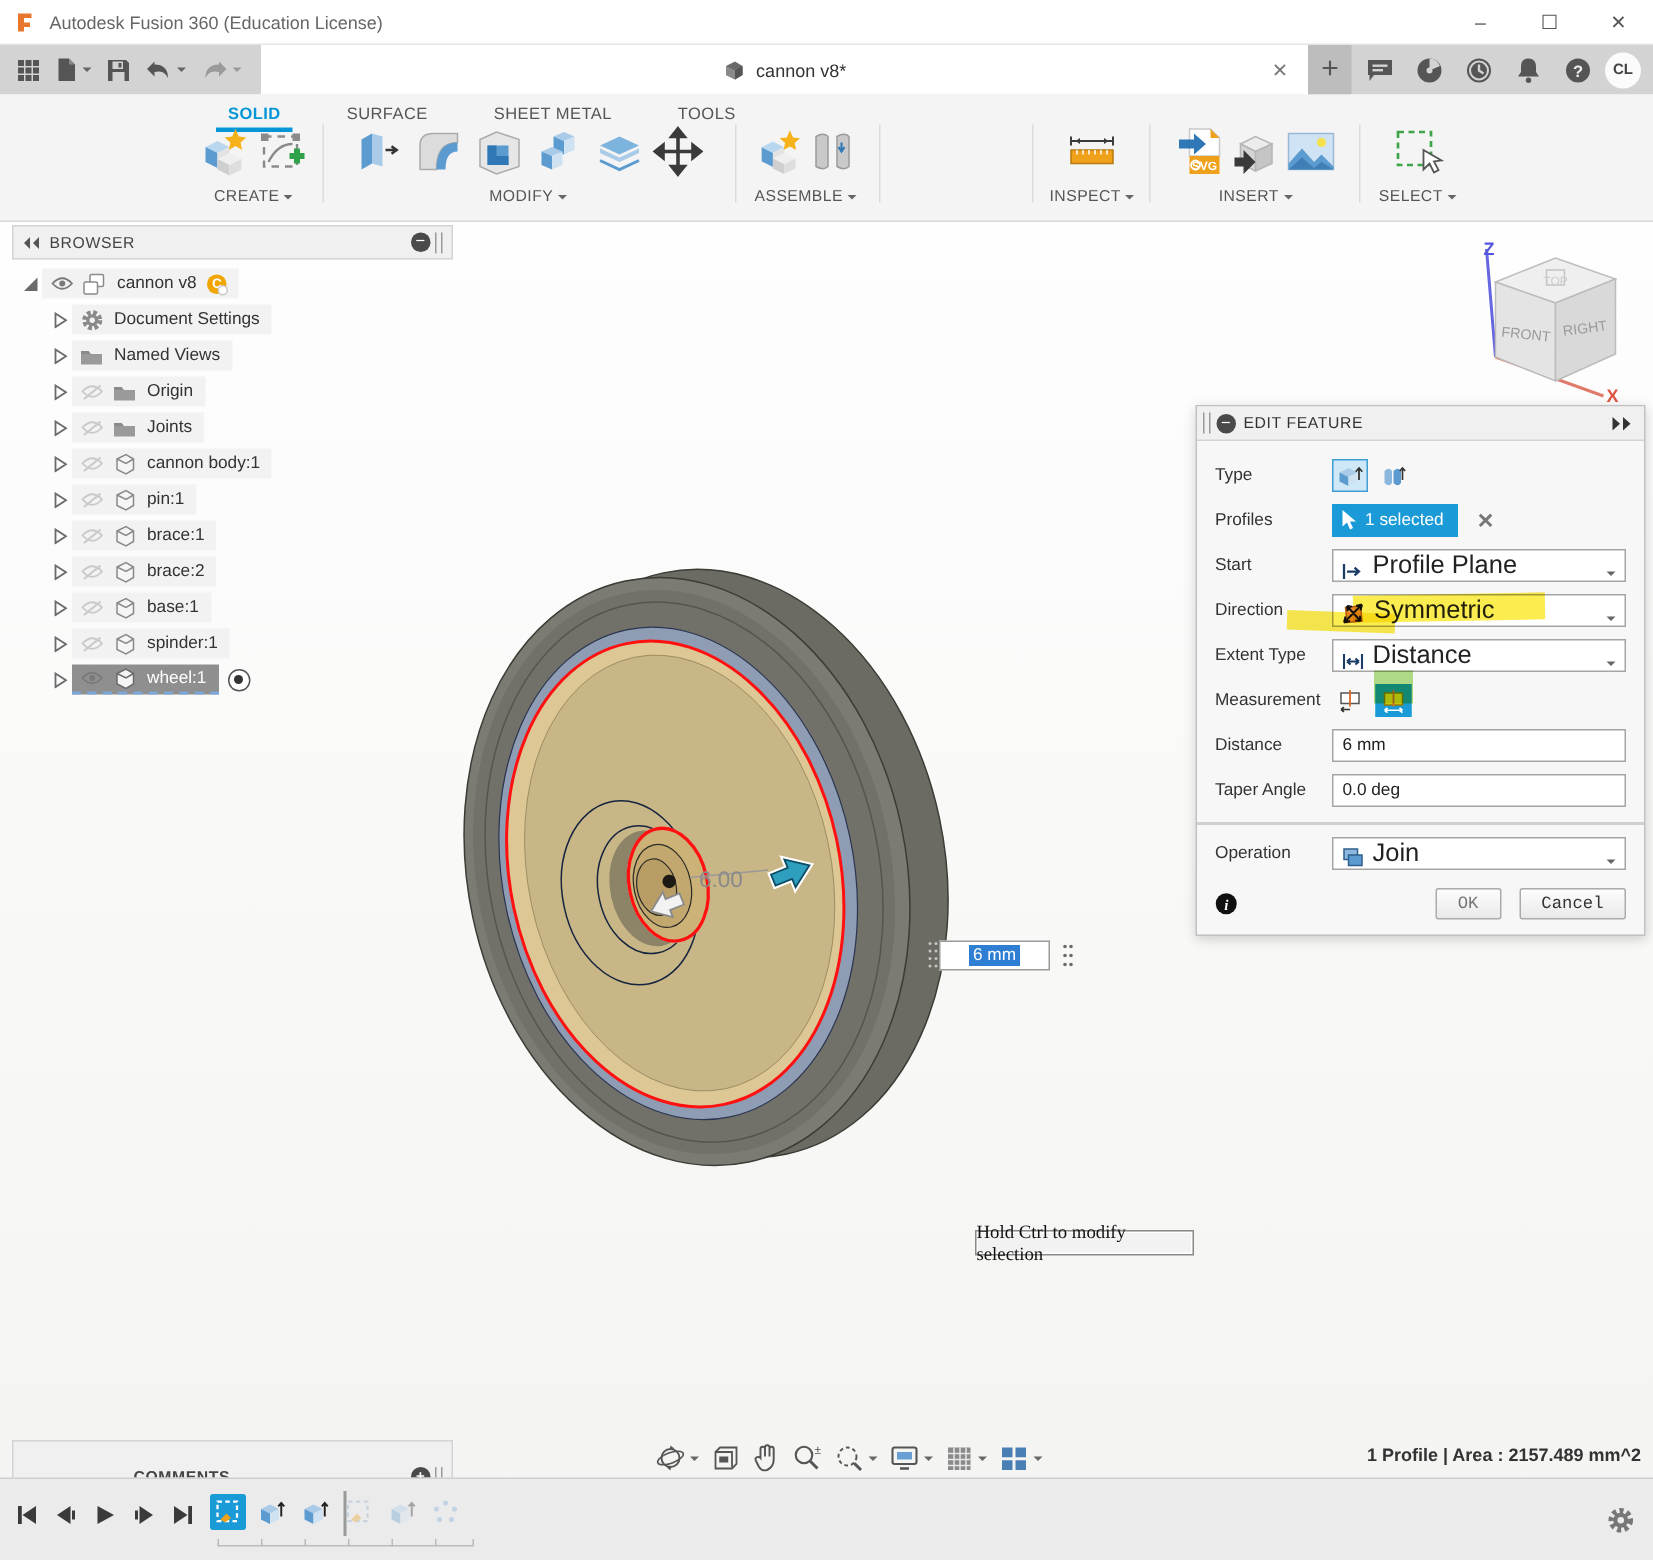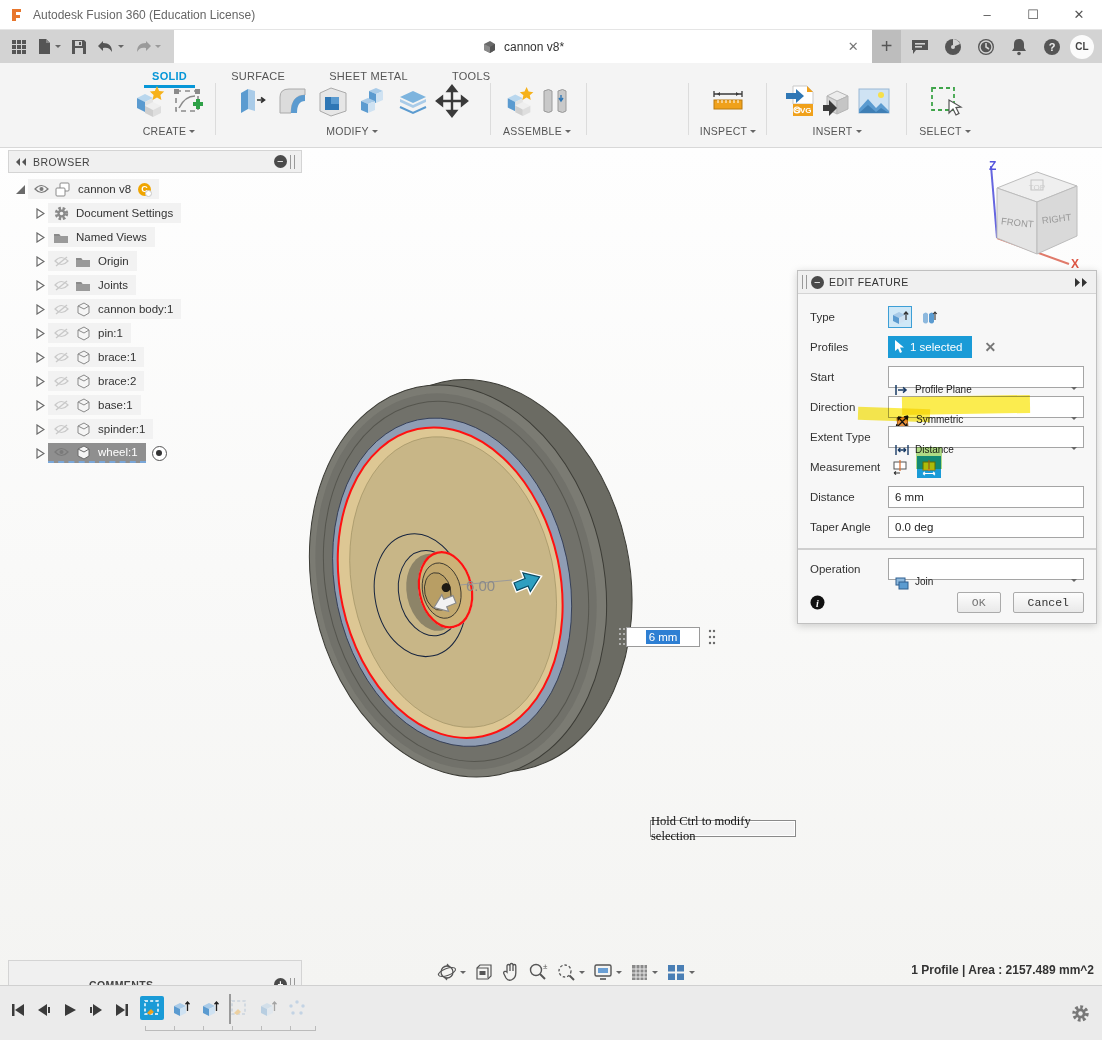--- a/index.html
+++ b/index.html
@@ -63,21 +63,21 @@
   .radio-act { width:15px; height:15px; border-radius:50%; border:1.5px solid #555; margin-left:6px; display:flex; align-items:center; justify-content:center; background:#fff; }
   .radio-act::after { content:""; width:6px; height:6px; border-radius:50%; background:#333; }
 
   
   .dialog { position:absolute; left:797px; top:122px; width:300px; background:#f7f7f7; border:1px solid #c0c0c0; box-shadow:0 2px 8px rgba(0,0,0,.18); }
   .dlg-header { height:23px; background:#f0f0f0; border-bottom:1px solid #d4d4d4; display:flex; align-items:center; padding:0 8px 0 4px; font-size:10.5px; color:#333; letter-spacing:.4px; }
   .dlg-body { position:relative; padding:8px 12px 0; }
   .drow { display:flex; align-items:center; height:30px; position:relative; }
   .dlabel { width:78px; font-size:11.5px; color:#333; flex:none; }
   .dcontrol { flex:1; display:flex; align-items:center; }
-  .dropdown { flex:1; height:22px; background:#fff; border:1px solid #a5a5a5; display:flex; align-items:flex-start; padding:17px 6px 0 5px; font-size:10px; color:#222; }
+  .dropdown { flex:1; height:22px; background:#fff; border:1px solid #a5a5a5; display:flex; align-items:flex-end; padding:2px 6px 0 5px; font-size:17px; color:#222; }
   .dropdown .caret { margin-left:auto; }
   .dinput { flex:1; height:22px; background:#fff; border:1px solid #a5a5a5; display:flex; align-items:center; padding-left:6px; font-size:11.5px; color:#222; }
   .type-btn { width:24px; height:22px; border:1px solid transparent; display:flex; align-items:center; justify-content:center; margin-right:5px; }
   .type-btn.sel { background:#cfe8f7; border-color:#3d9fd6; }
   .chip { background:#1a9bd7; color:#fff; height:22px; display:flex; align-items:center; padding:0 10px 0 6px; font-size:11.5px; }
   .chip-x { color:#777; font-size:14px; margin-left:12px; font-weight:bold; }
   .dsep { height:2px; background:#cfcfcf; margin:6px -12px 4px; }
   .dlg-footer { display:flex; align-items:center; padding:8px 12px 10px; }
   .btn { height:21px; border:1px solid #ababab; background:linear-gradient(#fdfdfd,#e9e9e9); font-size:11.5px; padding:0 14px; display:flex; align-items:center; border-radius:2px;font-family:Liberation Mono, monospace; }
   .btn.ok { margin-left:auto; color:#777; }

